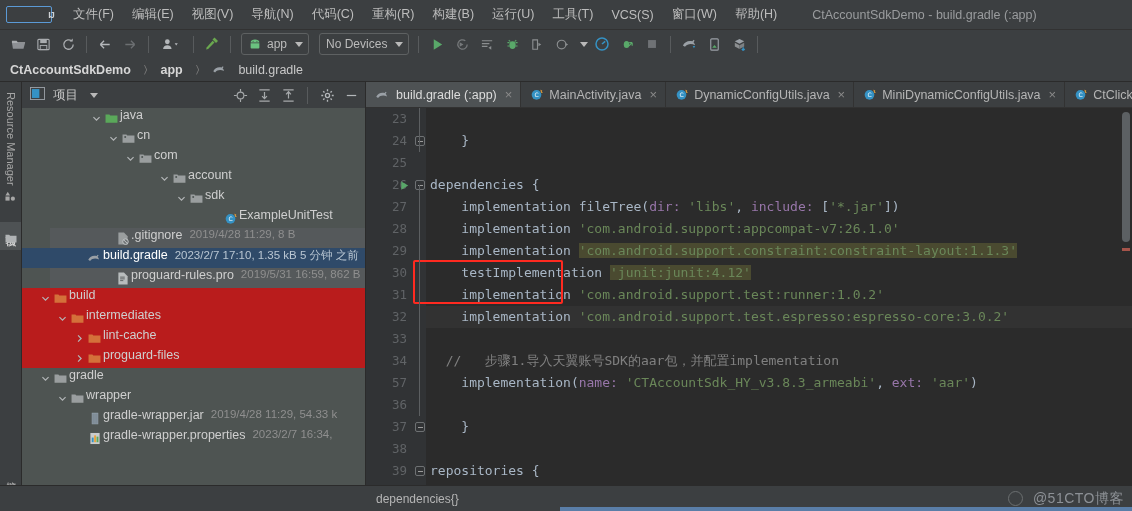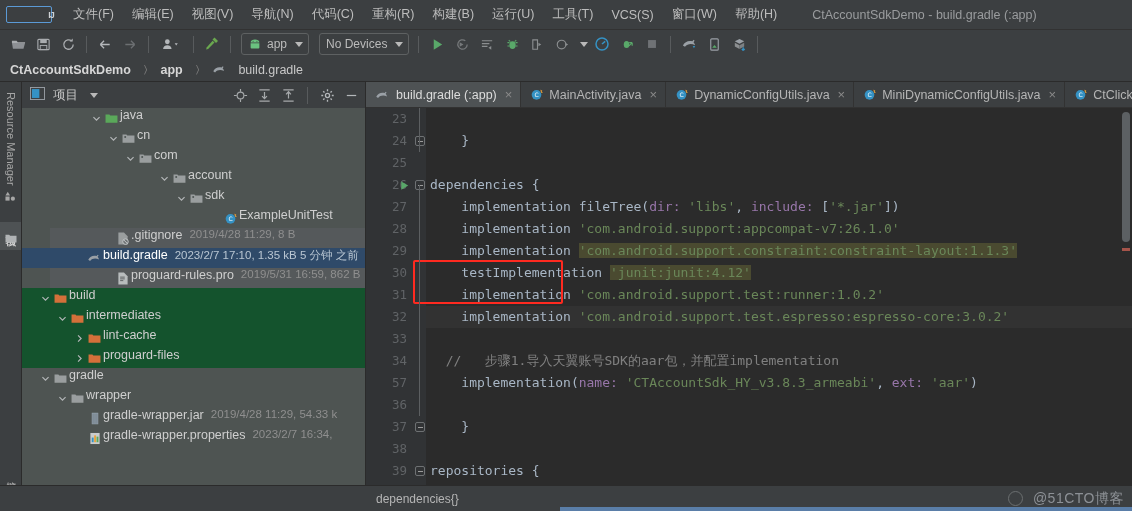--- a/index.html
+++ b/index.html
@@ -79,21 +79,21 @@
   .tree {
     flex:1 1 auto; overflow:hidden; position:relative; background:#4e5452;
     font-size:12.5px; padding-top:0px;
   }
   .row {
     height:20px; display:flex; white-space:nowrap; padding-right:4px;
     position:relative;
   }
   .row.dim   { background:#4e5452; }
   .row.gray  { background:#55595b;margin-left:28px; }
-  .row.brown { background:#14532d; }
+  .row.brown { background:#b91c1c; }
   .row.sel   { background:#2f4a69; }
   .arrow { width:13px; flex:0 0 13px; display:flex; align-items:center; justify-content:center; }
   .arrow svg { display:block; }
   .ico { width:17px; flex:0 0 17px; display:flex; align-items:center; justify-content:center; }
   .lbl { color:#cfcfcf; }
   .meta { color:#8f8f8f; margin-left:7px; font-size:11.5px; }
   .row.sel .lbl { color:#ffffff; }
   .row.sel .meta { color:#b9c6d2; }
 
   .tree-scroll {

